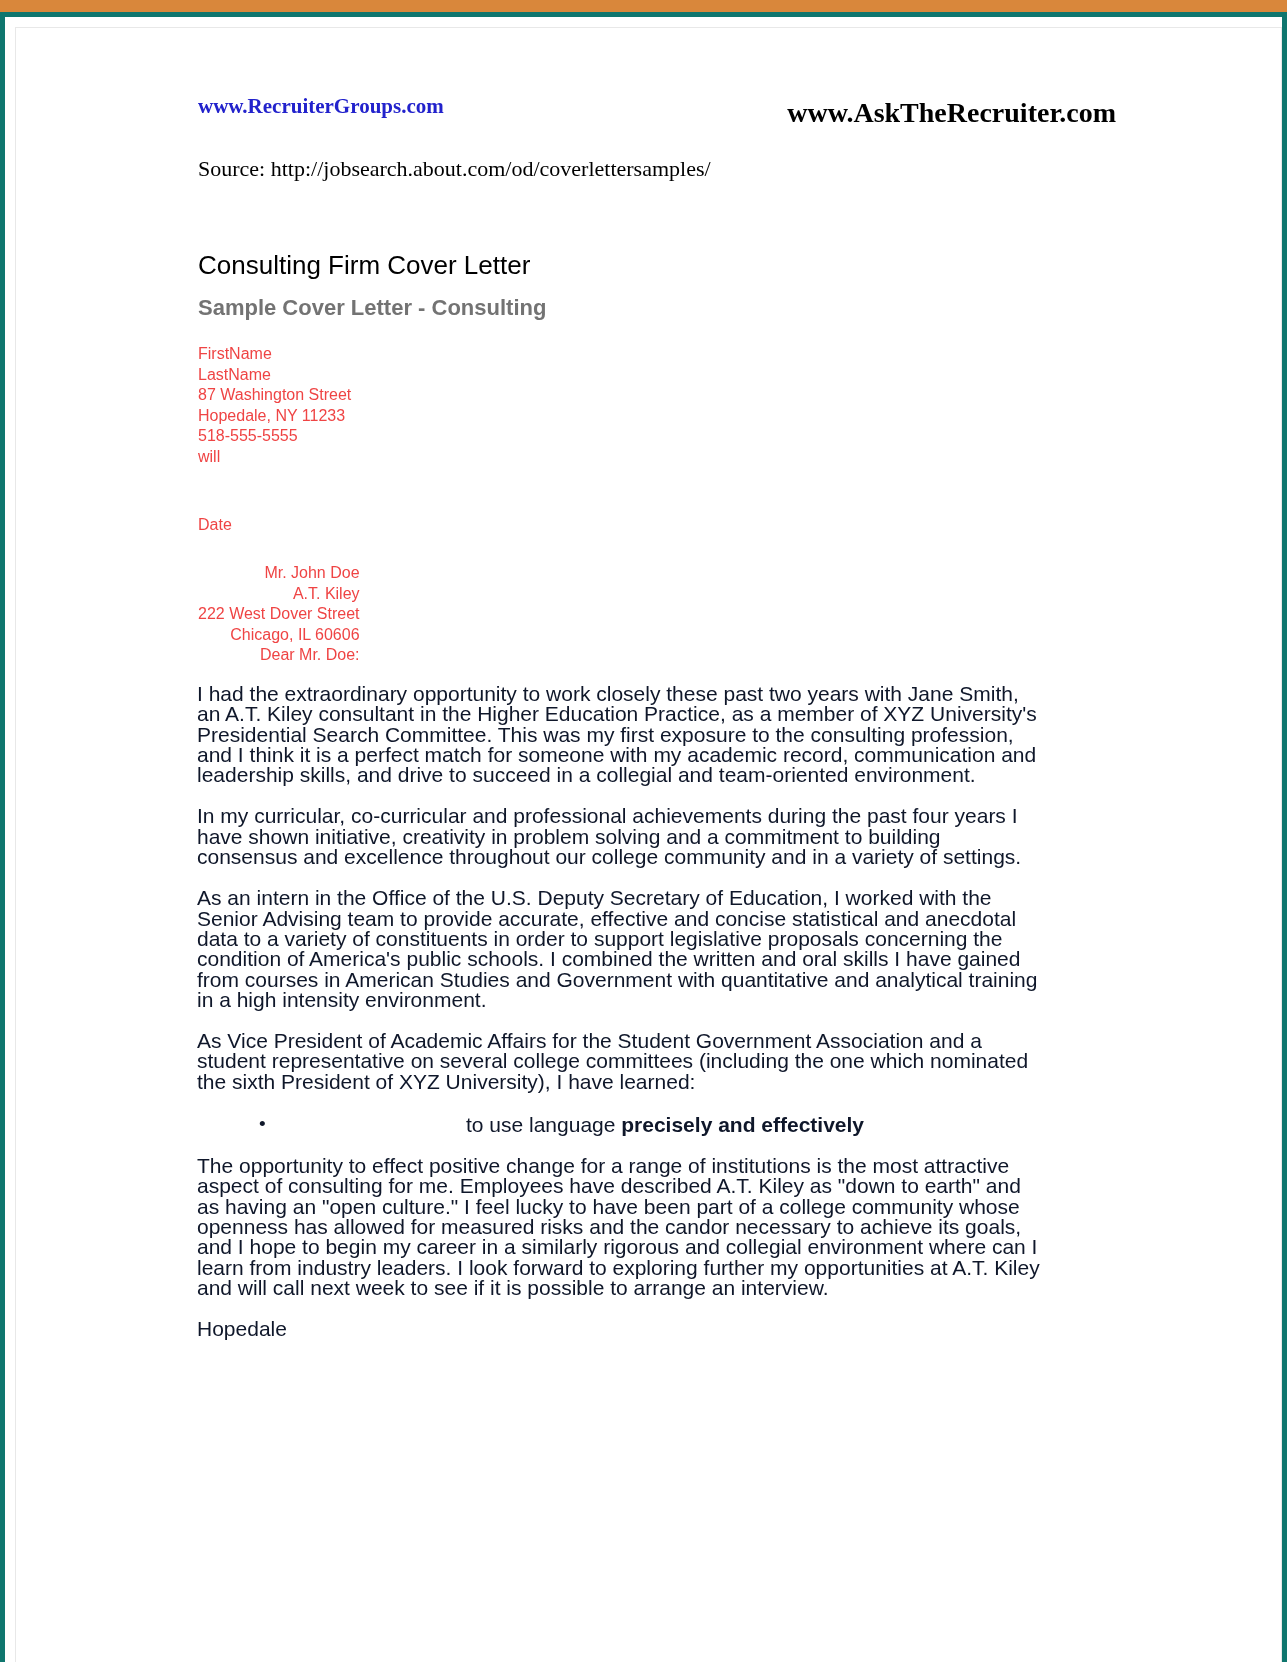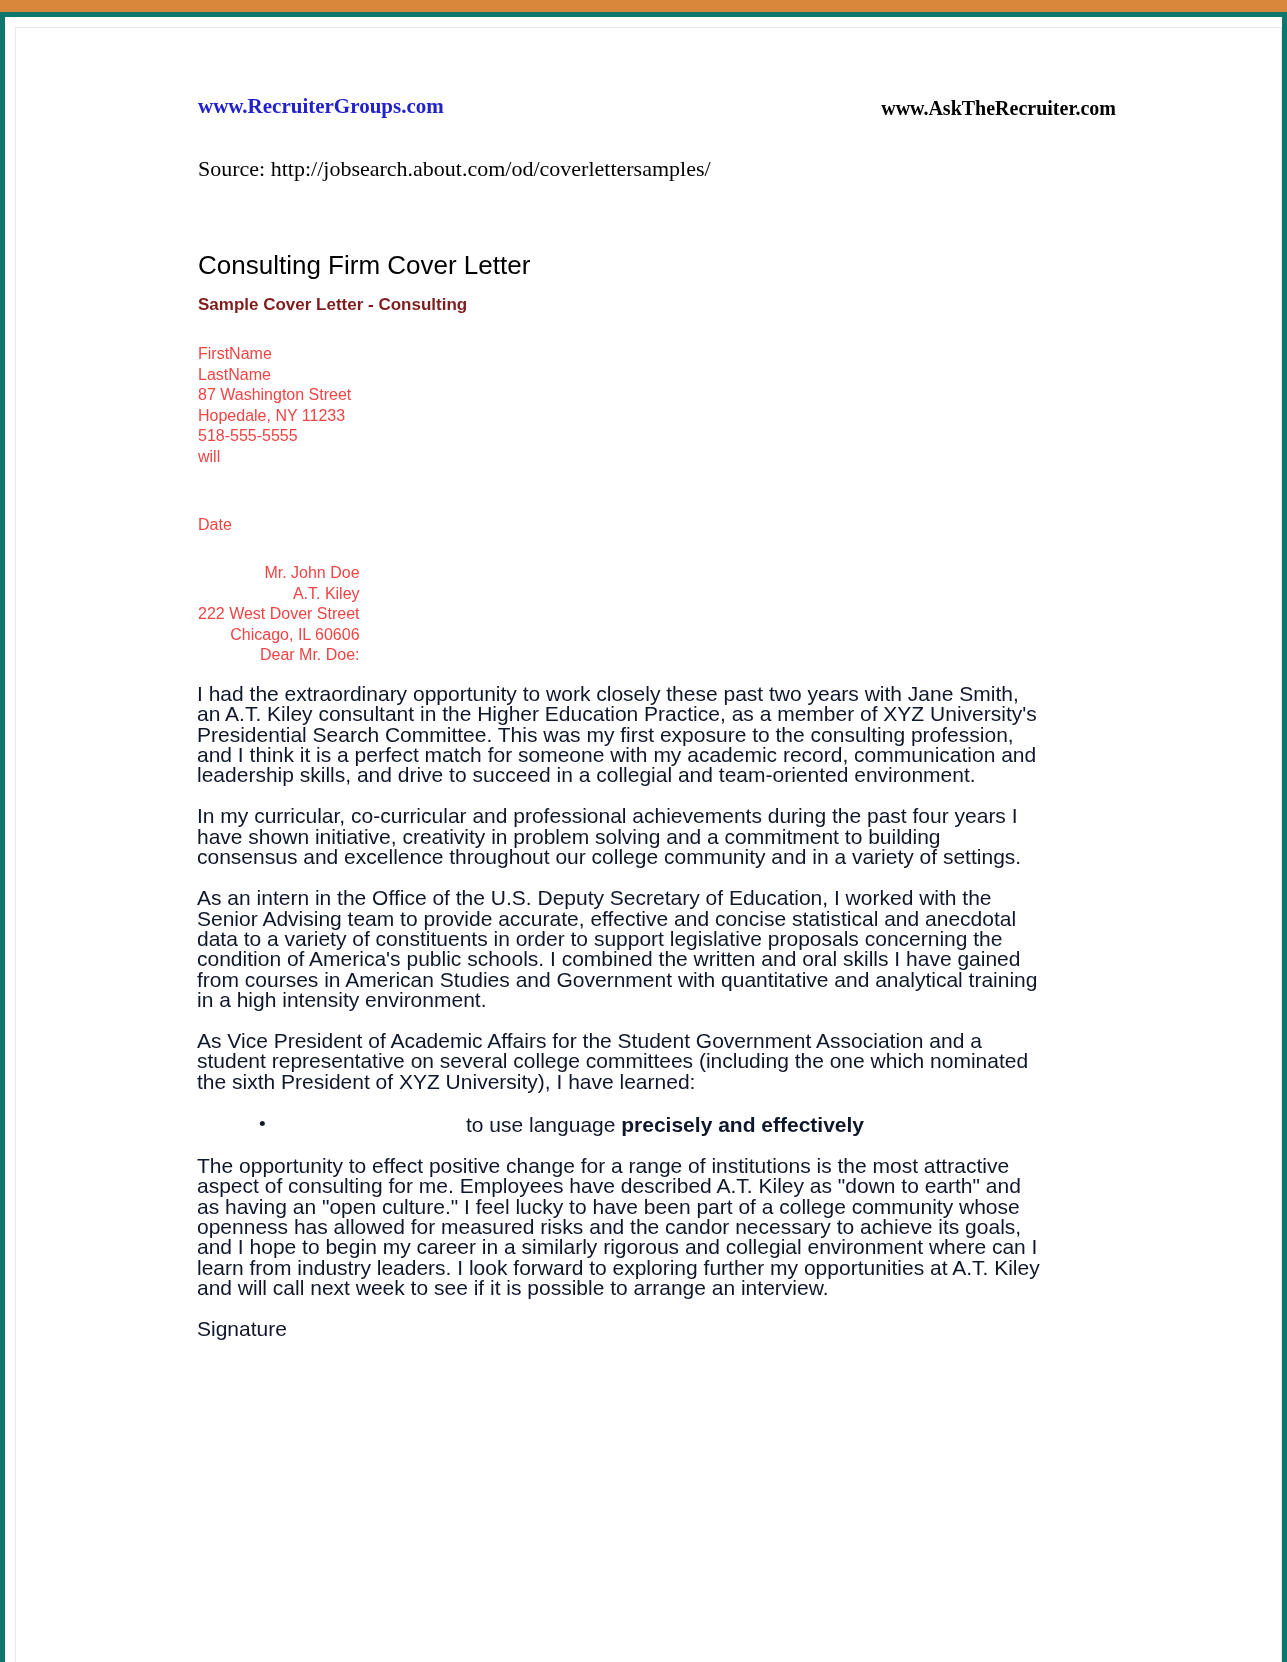--- a/index.html
+++ b/index.html
@@ -57,21 +57,21 @@
     font-weight: bold;
     color: #2222cc;
     letter-spacing: 0px;
     white-space: nowrap;
   }
   .brand-right {
     position: absolute;
     right: 167px;
     top: 3px;
     font-family: "Liberation Serif", serif;
-    font-size: 20px;
+    font-size: 28px;
     font-weight: bold;
     color: #000000;
     white-space: nowrap;
   }
   .source-line {
     position: absolute;
     left: 182px;
     top: 128px;
     font-family: "Liberation Serif", serif;
     font-size: 22px;
@@ -85,23 +85,23 @@
     font-family: "Liberation Sans", sans-serif;
     font-size: 26px;
     color: #000000;
     white-space: nowrap;
   }
   .letter-subtitle {
     position: absolute;
     left: 182px;
     top: 267px;
     font-family: "Liberation Sans", sans-serif;
-    font-size: 17px;
+    font-size: 22px;
     font-weight: bold;
-    color: #7f1d1d;
+    color: #737373;
     white-space: nowrap;
   }
   .block {
     position: absolute;
     left: 182px;
     font-family: "Liberation Sans", sans-serif;
     font-size: 16px;
     line-height: 20.5px;
     color: #ef4444;
   }
@@ -192,18 +192,18 @@
         <p class="para">As an intern in the Office of the U.S. Deputy Secretary of Education, I worked with the Senior Advising team to provide accurate, effective and concise statistical and anecdotal data to a variety of constituents in order to support legislative proposals concerning the condition of America's public schools. I combined the written and oral skills I have gained from courses in American Studies and Government with quantitative and analytical training in a high intensity environment.</p>
         <p class="para">As Vice President of Academic Affairs for the Student Government Association and a student representative on several college committees (including the one which nominated the sixth President of XYZ University), I have learned:</p>
 
         <ul class="bullets">
           <li>
             <span>to use language </span><b>precisely and effectively</b><span></span>
           </li>
         </ul>
 
         <p class="para">The opportunity to effect positive change for a range of institutions is the most attractive aspect of consulting for me. Employees have described A.T. Kiley as "down to earth" and as having an "open culture." I feel lucky to have been part of a college community whose openness has allowed for measured risks and the candor necessary to achieve its goals, and I hope to begin my career in a similarly rigorous and collegial environment where can I learn from industry leaders. I look forward to exploring further my opportunities at A.T. Kiley and will call next week to see if it is possible to arrange an interview.</p>
-        <p class="para signature-line">Signature</p>
+        <p class="para signature-line">Hopedale</p>
       </div>
 
     </div>
   </div>
 </div>
 
 </body></html>

